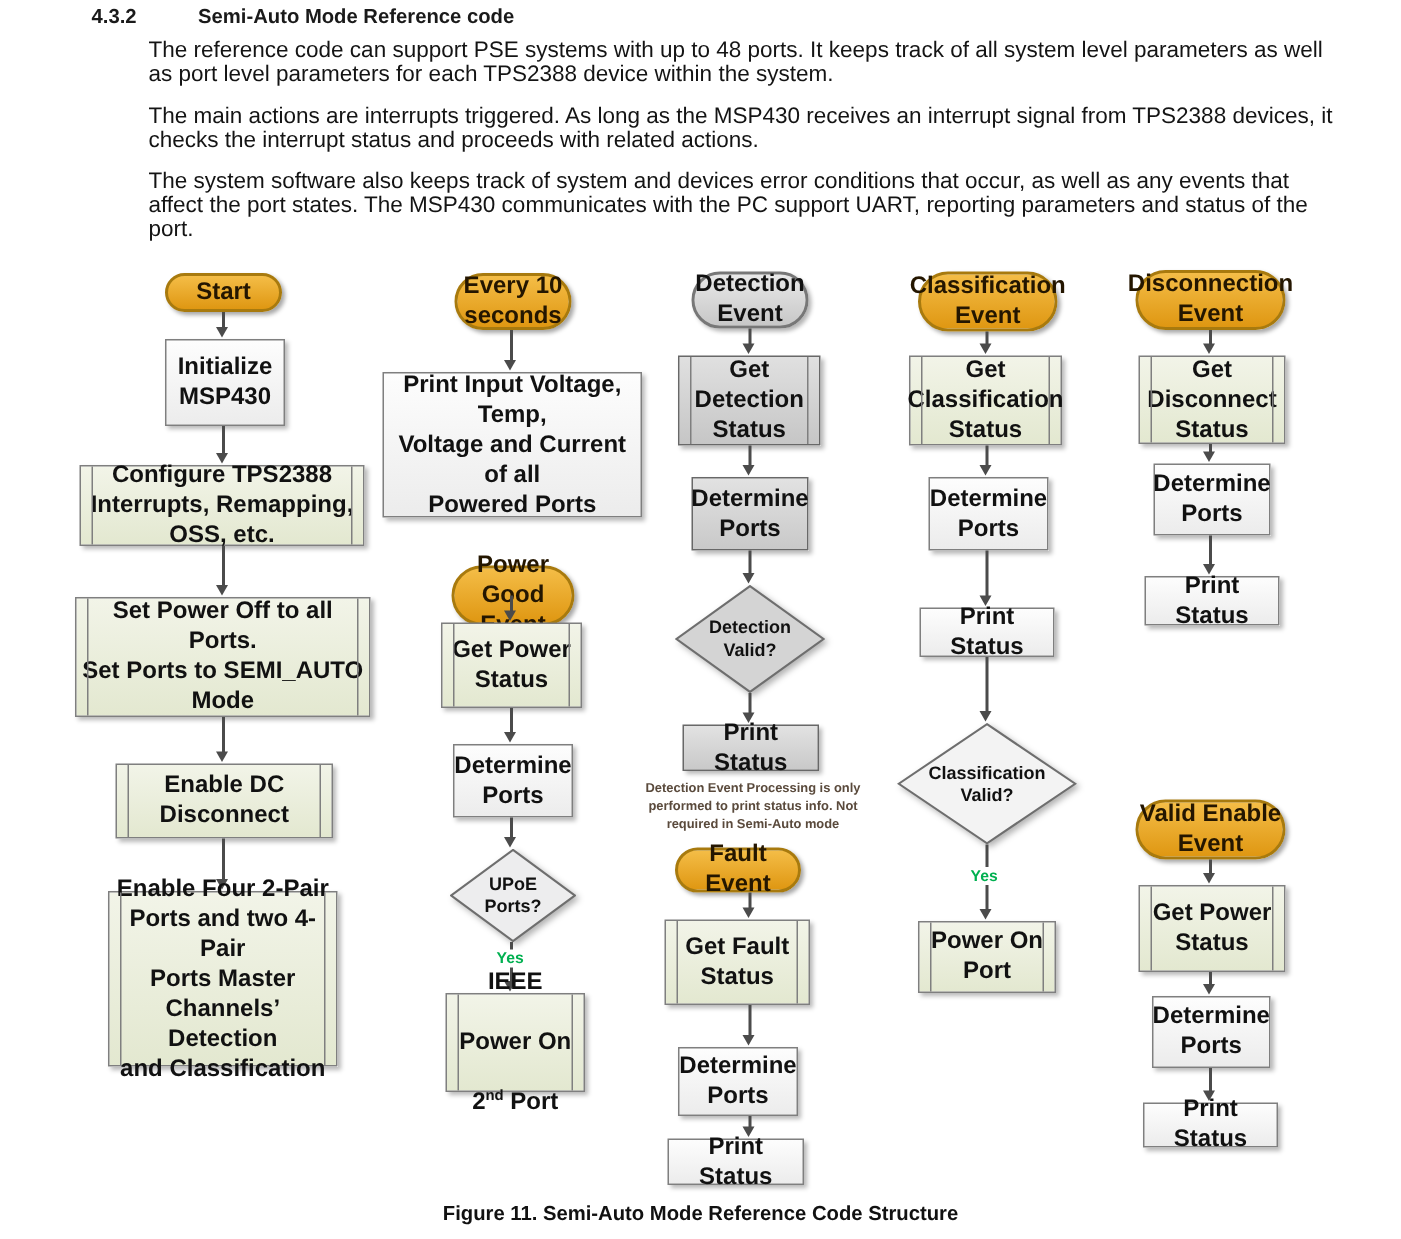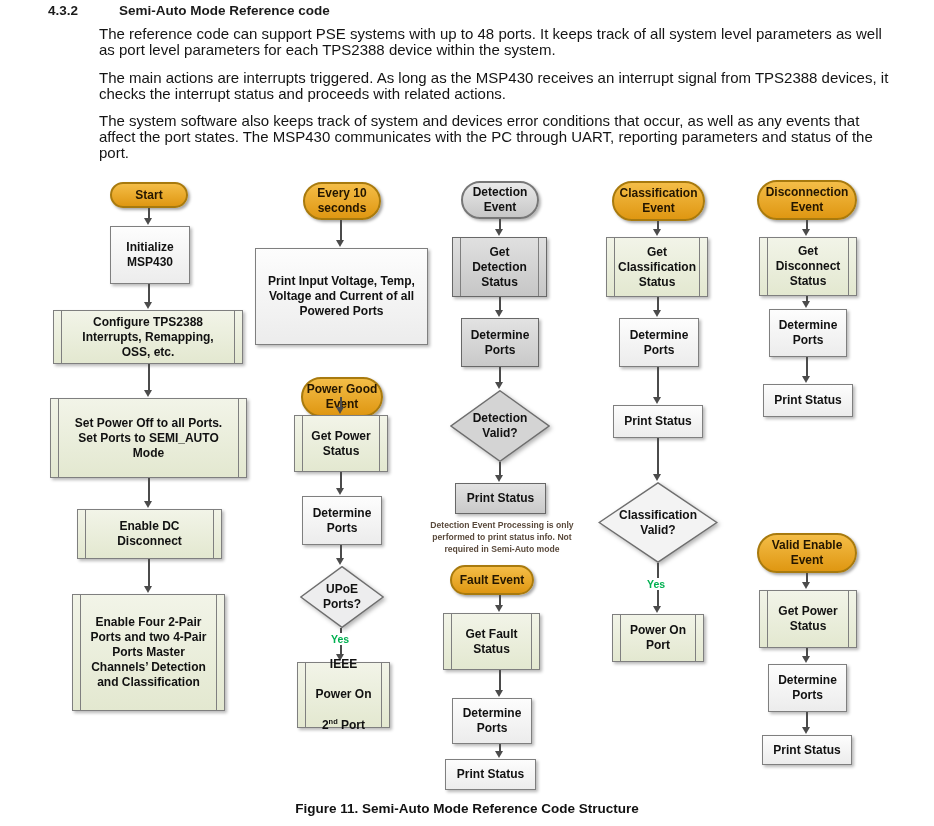--- a/index.html
+++ b/index.html
@@ -1,22 +1,22 @@
 <!DOCTYPE html>
 <html><head>
 <meta charset="utf-8">
 <style>
   html,body{margin:0;padding:0;background:#ffffff;}
   body{width:934px;height:826px;position:relative;font-family:"Liberation Sans",sans-serif;color:#1a1a1a;overflow:hidden;}
-  .sec-head{position:absolute;top:3px;left:48px;font-size:13.5px;font-weight:bold;}
+  .sec-head{position:absolute;top:3px;left:61px;font-size:13.5px;font-weight:bold;}
   .sec-head .num{display:inline-block;width:71px;}
   .para{position:absolute;left:99px;width:792px;font-size:15px;line-height:16px;color:#141414;}
   .diagram{position:absolute;left:0;top:178px;width:934px;height:622px;}
   .node{position:absolute;box-sizing:border-box;display:flex;align-items:center;justify-content:center;
-        text-align:center;white-space:pre-line;font-size:12px;font-weight:bold;line-height:1.25;color:#111;}
+        text-align:center;white-space:pre-line;font-size:16px;font-weight:bold;line-height:1.25;color:#111;}
   .ev{background:linear-gradient(#f4bd47,#df9712);border:2px solid #a87a0e;box-shadow:2px 2px 3px rgba(0,0,0,.35);color:#241600;}
   .ev-gray{background:linear-gradient(#e9e9e9,#c7c7c7);border:2px solid #777;box-shadow:2px 2px 3px rgba(0,0,0,.3);}
   .proc{background:linear-gradient(#fdfdfd,#ececec);border:1px solid #7f7f7f;box-shadow:2px 2px 3px rgba(0,0,0,.28);}
   .proc-gray{background:linear-gradient(#e2e2e2,#c9c9c9);border:1px solid #686868;box-shadow:2px 2px 3px rgba(0,0,0,.28);}
   .sub{background:linear-gradient(#f2f4e8,#e3e8d0);border:1px solid #7f7f7f;box-shadow:2px 2px 3px rgba(0,0,0,.28);}
   .sub-gray{background:linear-gradient(#e0e0e0,#c6c6c6);border:1px solid #686868;box-shadow:2px 2px 3px rgba(0,0,0,.28);}
   .sub::before,.sub::after,.sub-gray::before,.sub-gray::after{content:'';position:absolute;top:0;bottom:0;width:1px;background:#7f7f7f;}
   .sub::before,.sub-gray::before{left:7px;}
   .sub::after,.sub-gray::after{right:7px;}
   .dec{position:absolute;}
@@ -34,21 +34,21 @@
   sup{font-size:.62em;vertical-align:super;}
 </style>
 </head>
 <body>
 
 <div class="sec-head">
   <span class="num">4.3.2</span><span>Semi-Auto Mode Reference code</span>
 </div>
 <div class="para" style="top:26px;">The reference code can support PSE systems with up to 48 ports. It keeps track of all system level parameters as well as port level parameters for each TPS2388 device within the system.</div>
 <div class="para" style="top:70px;">The main actions are interrupts triggered. As long as the MSP430 receives an interrupt signal from TPS2388 devices, it checks the interrupt status and proceeds with related actions.</div>
-<div class="para" style="top:113px;">The system software also keeps track of system and devices error conditions that occur, as well as any events that affect the port states. The MSP430 communicates with the PC through UART, reporting parameters and status of the port.</div>
+<div class="para" style="top:113px;">The system software also keeps track of system and devices error conditions that occur, as well as any events that affect the port states. The MSP430 communicates with the PC support UART, reporting parameters and status of the port.</div>
 
 <div class="diagram">
 
   <div class="node ev" style="left:110px;top:4px;width:78px;height:26px;border-radius:13px;">Start</div>
   <i class="arr" style="left:148px;top:30px;height:11px;"></i>
   <div class="node proc" style="left:110px;top:48px;width:80px;height:58px;">Initialize
 MSP430</div>
   <i class="arr" style="left:148px;top:106px;height:19px;"></i>
   <div class="node sub" style="left:53px;top:132px;width:190px;height:54px;">Configure TPS2388
 Interrupts, Remapping,

